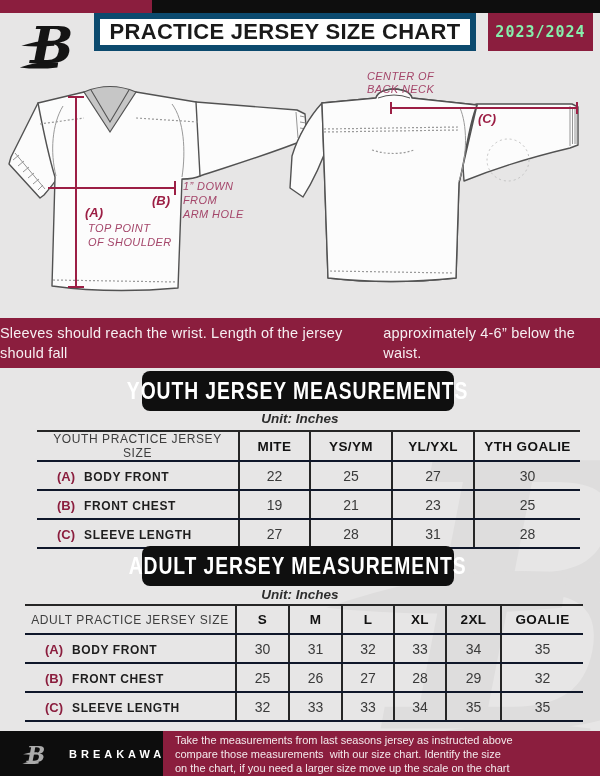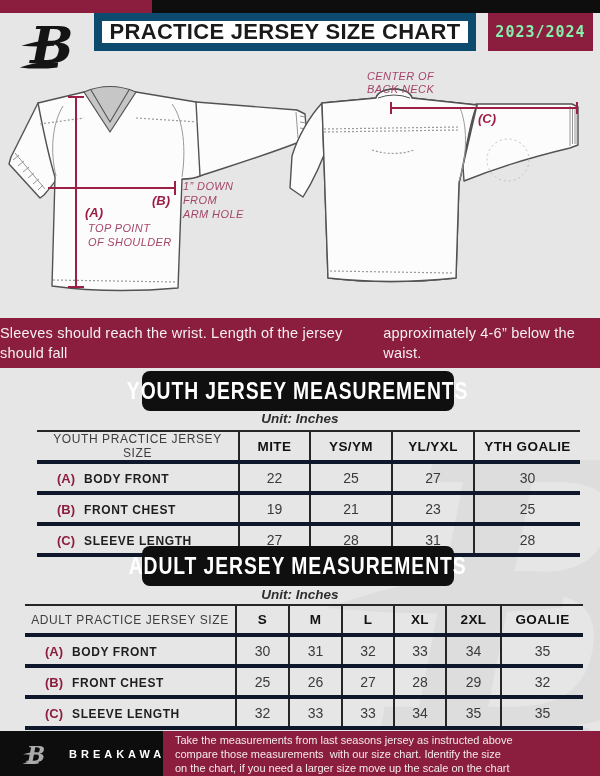--- a/index.html
+++ b/index.html
@@ -7,21 +7,21 @@
         font-family:"Liberation Sans",sans-serif;margin:0 auto;}
   .abs{position:absolute;}
 
   
   .strip-maroon{left:0;top:0;width:152px;height:13px;background:#8B1E3E;}
   .strip-black{left:152px;top:0;width:448px;height:13px;background:#0E0E0E;}
 
   
   .logo-main{left:19px;top:13px;width:56px;height:64px;color:#141414;}
   .title-box{left:94px;top:13px;width:382px;height:38px;background:#FFFFFF;
-             border:8px solid #0c4a6e;box-sizing:border-box;display:flex;align-items:center;
+             border:6px solid #0c4a6e;box-sizing:border-box;display:flex;align-items:center;
              justify-content:center;}
   .title-box span{font-size:22px;font-weight:bold;color:#1A1A1A;letter-spacing:.3px;white-space:nowrap;}
   .year-box{left:488px;top:13px;width:105px;height:38px;background:#8B1E3E;display:flex;
             align-items:center;justify-content:center;}
   .year-box span{font-family:"DejaVu Sans Mono",monospace;font-size:15px;font-weight:bold;
                  color:#86efac;letter-spacing:1px;white-space:nowrap;}
 
   
   .diagram{left:0;top:56px;width:600px;height:262px;}
   .j{fill:#FCFCFC;stroke:#525252;stroke-width:1.4;stroke-linejoin:round;}
@@ -45,21 +45,21 @@
         display:flex;align-items:center;justify-content:center;z-index:1;}
   .hbox span{color:#FFFFFF;font-weight:bold;font-size:21px;letter-spacing:1px;white-space:nowrap;
              display:inline-block;transform:scale(.92,1.12);}
   .hbox-youth{top:371px;} .hbox-adult{top:546px;}
   .unit{left:0;width:600px;text-align:center;font-size:13.5px;font-style:italic;font-weight:bold;
         color:#2E2E2E;z-index:1;}
   .unit-youth{top:411px;} .unit-adult{top:587px;}
 
   
   .mtable{position:absolute;border-collapse:collapse;table-layout:fixed;z-index:1;}
-  .mtable td,.mtable th{height:27px;padding:0;border-top:2px solid #262626;border-bottom:4px solid #0f172a;}
+  .mtable td,.mtable th{height:27px;padding:0;border-top:2px solid #262626;border-bottom:2px solid #0f172a;}
   .mtable .szb{border-left:2px solid #262626;margin-left:33px;}
   .mtable th.lbl{font-weight:normal;color:#3E3E3E;font-size:12px;letter-spacing:.6px;text-align:center;}
   .mtable th.sz{font-size:13.5px;color:#121212;letter-spacing:.4px;text-align:center;}
   .mtable td.v{text-align:center;font-size:14px;color:#3A3A3A;}
   .mtable td.rl{text-align:left;padding-left:20px;white-space:nowrap;}
   .mtable .key{color:#8B1E3E;font-weight:bold;font-size:13px;margin-right:9px;}
   .mtable .rlbl{color:#1E1E1E;font-weight:bold;font-size:12px;letter-spacing:.6px;}
   #youth-table{left:37px;top:430px;width:543px;}
   #adult-table{left:25px;top:604px;width:558px;}
 

